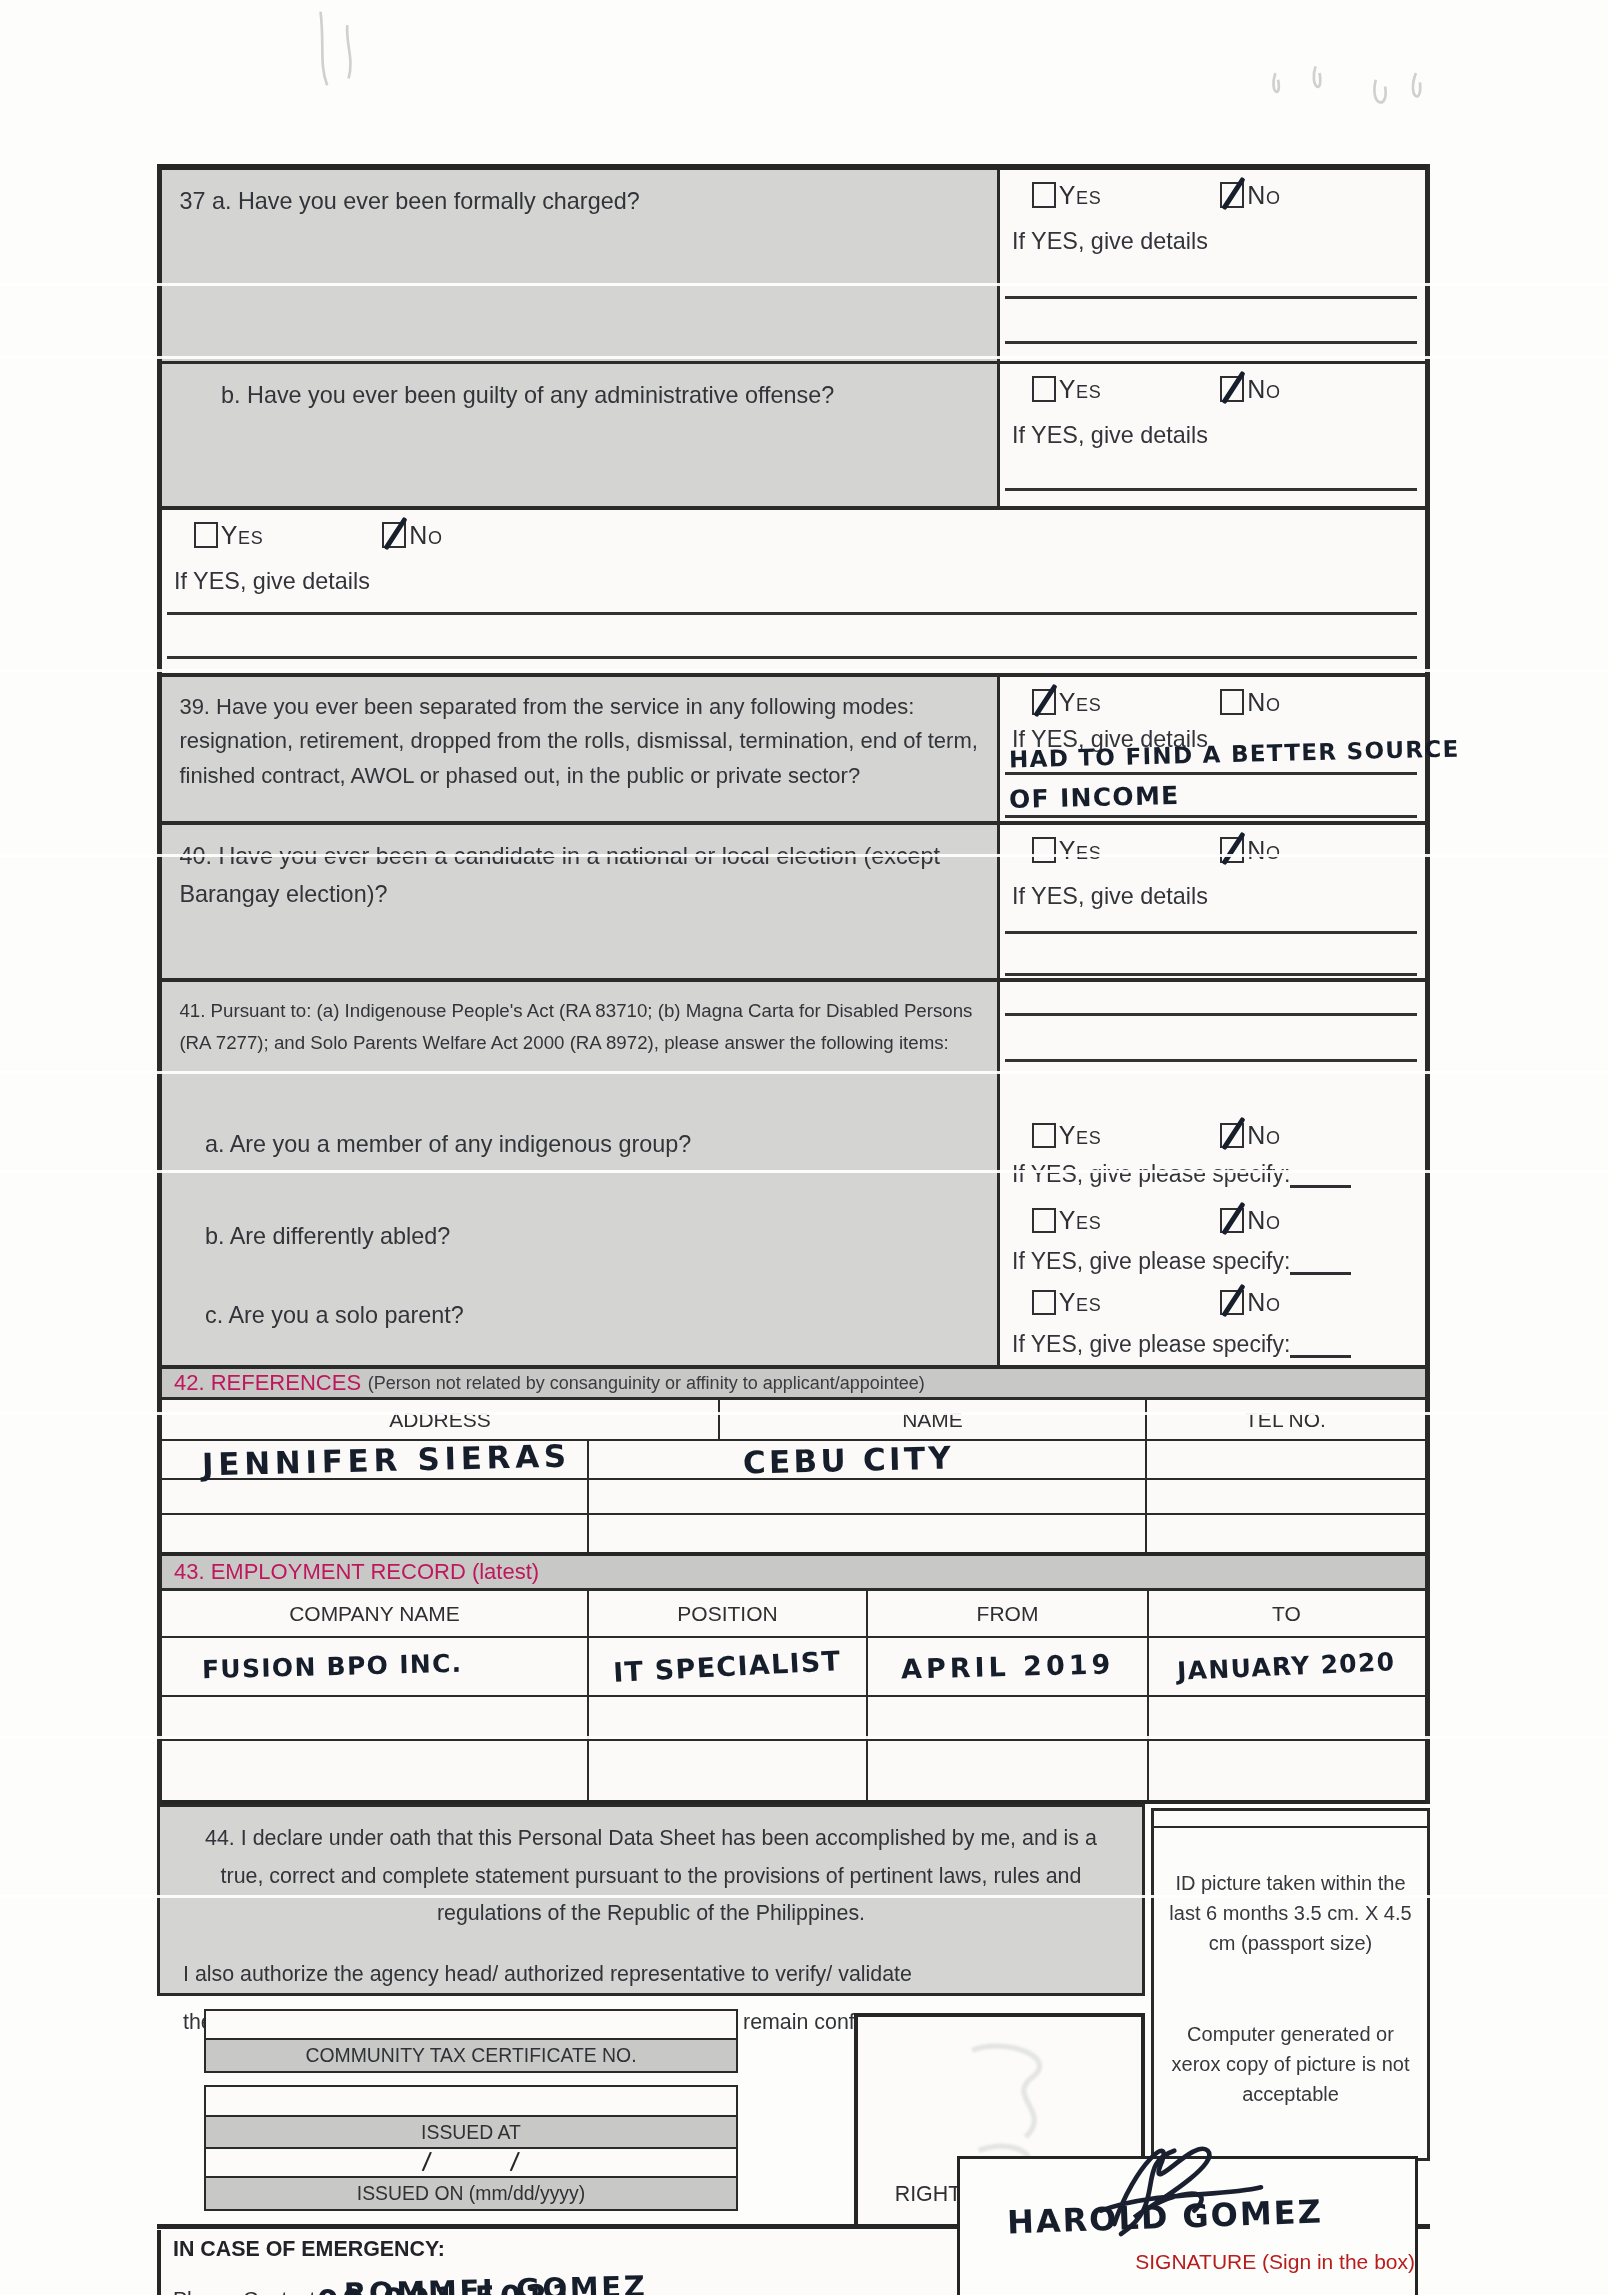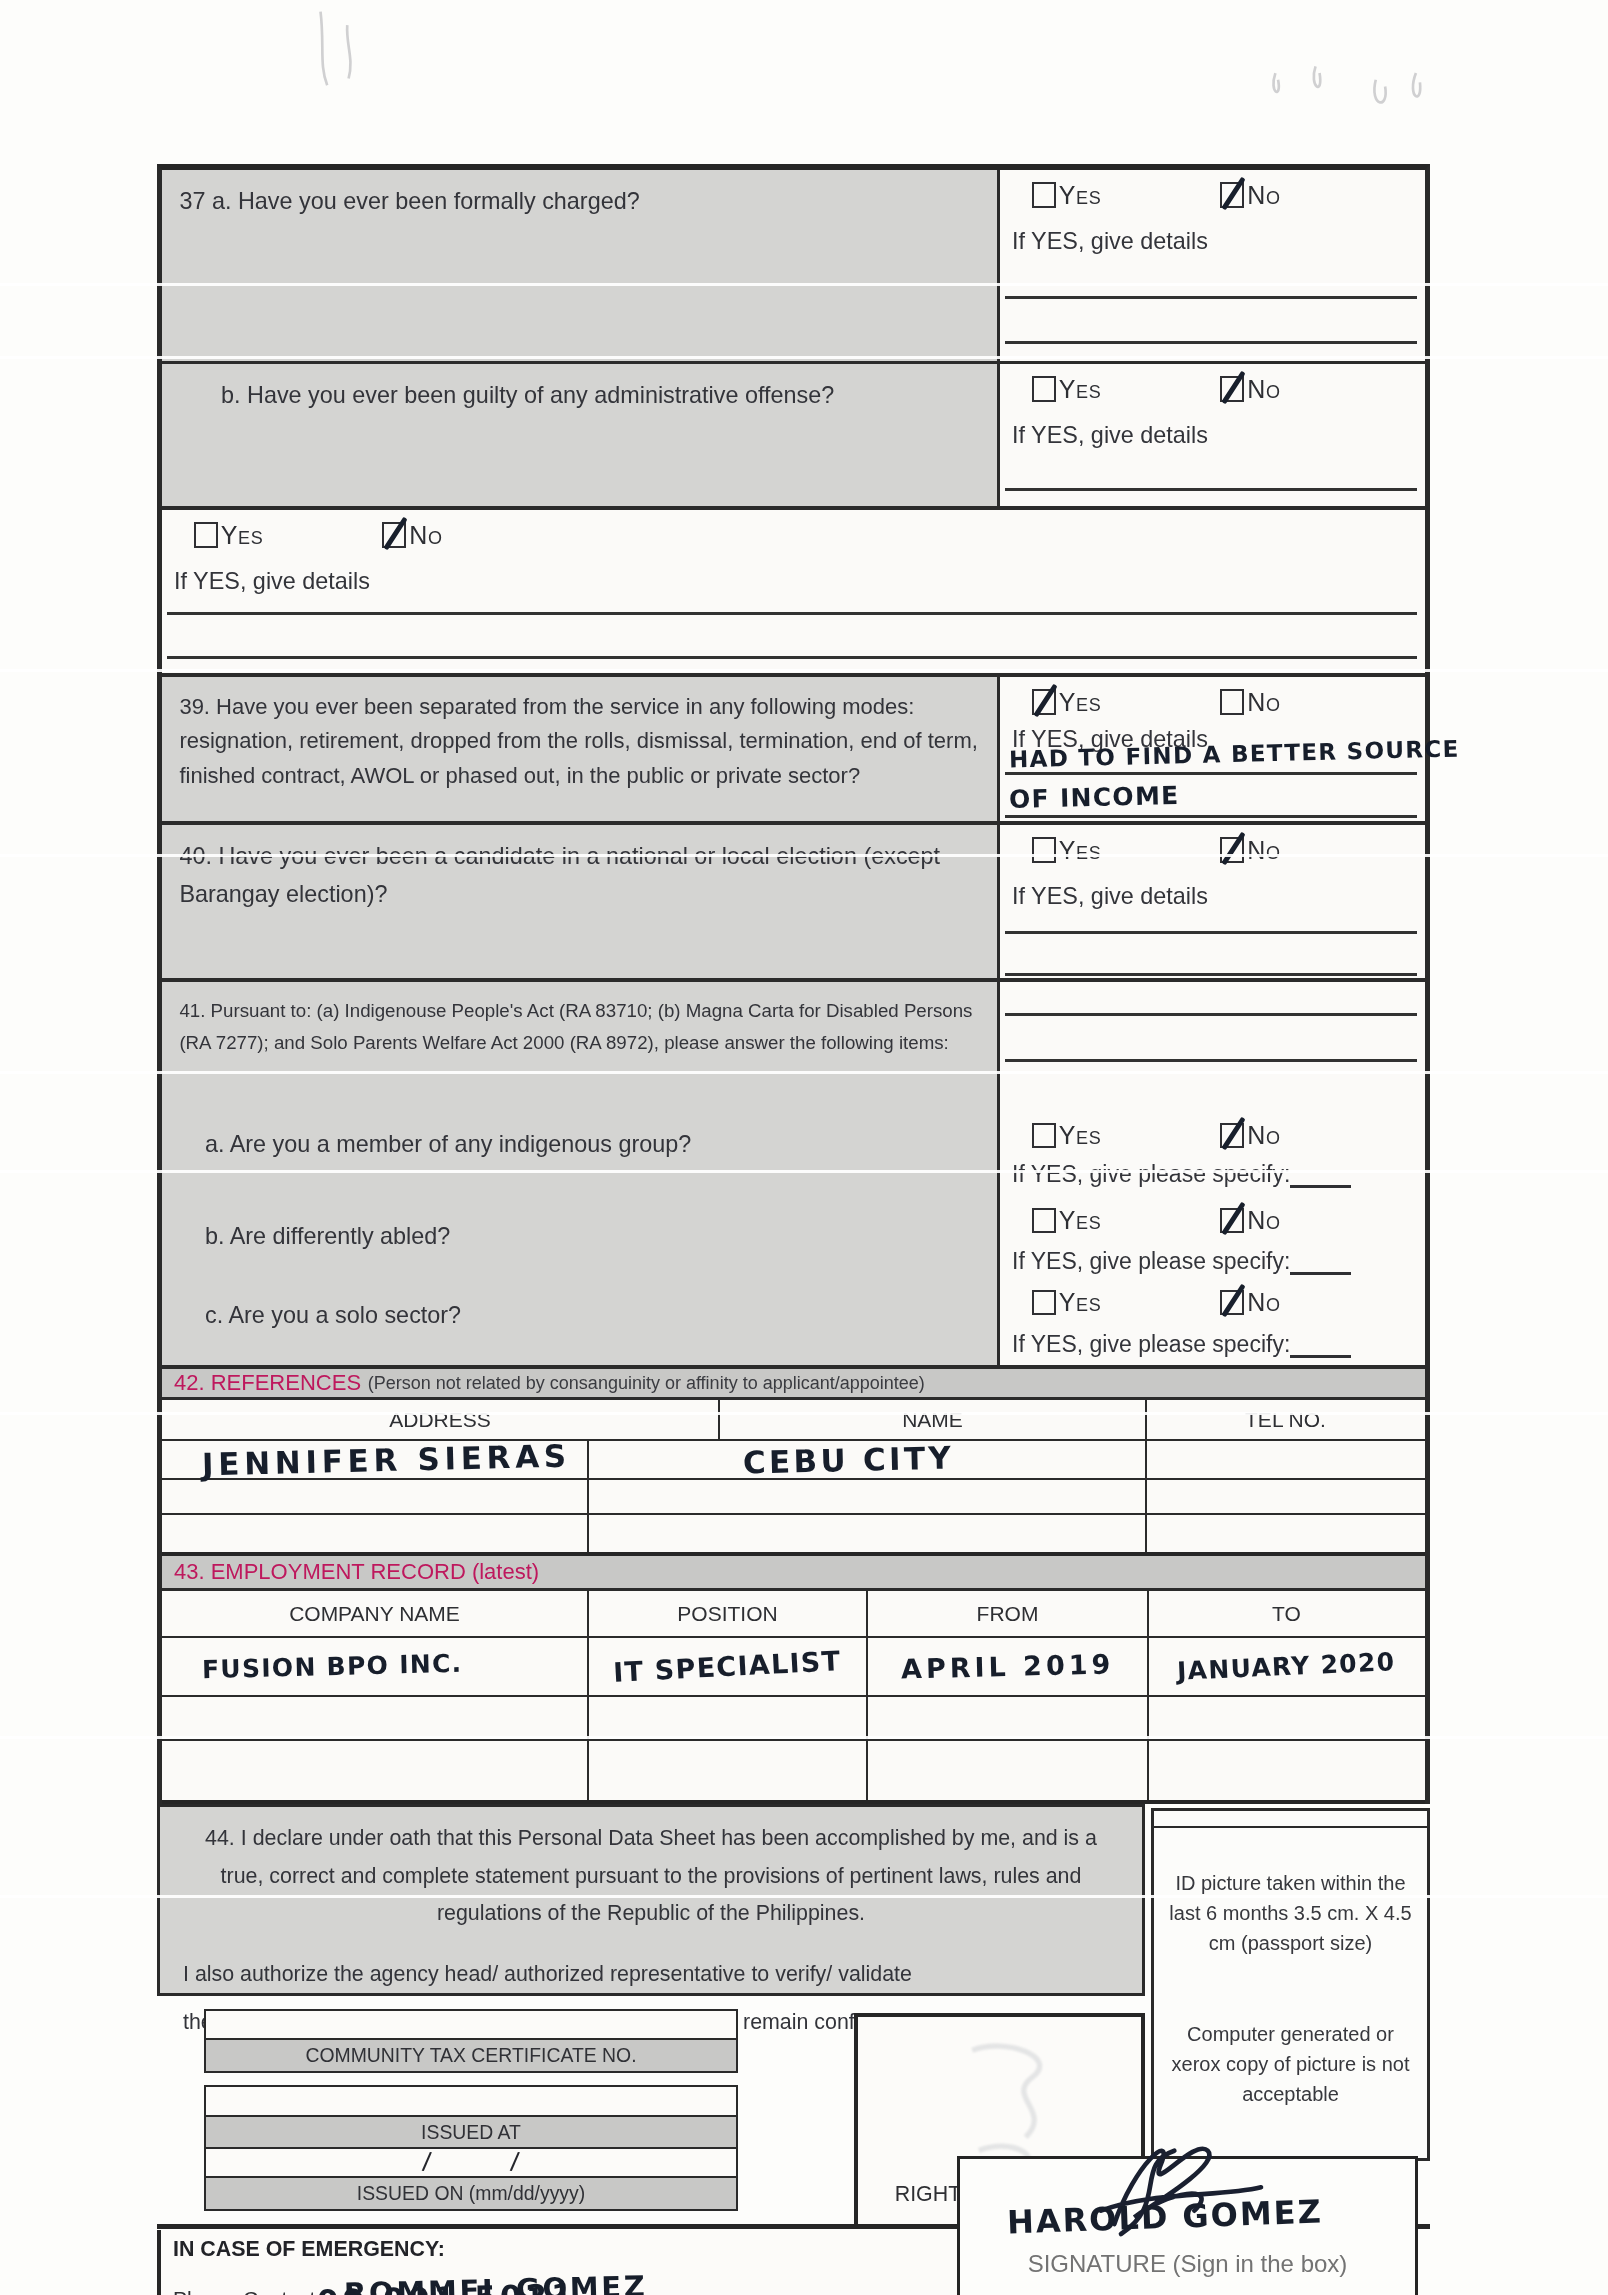--- a/index.html
+++ b/index.html
@@ -72,21 +72,21 @@
        border-left:4px solid #262626;background:#fcfbf9;padding:6.7px 12px;}
   .emg .title{font-size:21.4px;font-weight:700;color:#222328;}
   .emg .row{margin-top:17.4px;font-size:21px;color:#2e2f33;display:flex;align-items:flex-end;}
   .emg .wline{display:inline-block;width:414px;border-bottom:3.3px solid #2b2b33;margin-left:9.4px;position:relative;height:29px;}
   .emg .wline .hand{position:absolute;left:13.4px;bottom:1.3px;font-size:29px;letter-spacing:2.7px;}
   .partialphone{position:absolute;left:160px;top:2116px;font-size:31px;letter-spacing:4px;}
   .sigbox{position:absolute;left:800px;top:1992px;width:461px;height:140px;box-sizing:border-box;
           background:#fdfdfb;border:3.3px solid #242424;border-bottom:none;}
   .sigbox .scr{position:absolute;left:114px;top:-35px;}
   .sigbox .name{position:absolute;left:47px;top:39px;font-size:32px;letter-spacing:2px;transform:rotate(-2deg);}
-  .sigbox .lbl{position:absolute;left:0;right:0;top:91px;text-align:center;font-size:24px;color:#737373;}
+  .sigbox .lbl{position:absolute;left:0;right:0;top:91px;text-align:right;font-size:21px;color:#b91c1c;}
   .streak{position:absolute;left:0;width:1609px;background:rgba(255,255,255,0.92);pointer-events:none;}
   .pencil{position:absolute;opacity:0.45;}
   .ghost{position:absolute;opacity:0.16;filter:blur(1.3px);}
 </style>
 </head>
 <body>
 
 <div class="page">
 
   <svg class="pencil" style="left:307px;top:5.3px;" width="134" height="127" viewBox="0 0 200 190">
@@ -214,21 +214,21 @@
           <div class="rule" style="top:106px;"></div>
           <div class="rule" style="top:148px;"></div>
         </div>
       </div>
 
       <div class="qrow thick" style="height:387px;">
         <div class="qcell q41cell">
           <div>41. Pursuant to: (a) Indigenouse People's Act (RA 83710; (b) Magna Carta for Disabled Persons (RA 7277); and Solo Parents Welfare Act 2000 (RA 8972), please answer the following items:</div>
           <div class="q41item" style="top:143px;">a. Are you a member of any indigenous group?</div>
           <div class="q41item" style="top:235px;">b. Are differently abled?</div>
-          <div class="q41item" style="top:314px;">c. Are you a solo sector?</div>
+          <div class="q41item" style="top:314px;">c. Are you a solo parent?</div>
         </div>
         <div class="acell">
           <div class="rule" style="top:31px;"></div>
           <div class="rule" style="top:77px;"></div>
 
           <div class="grp" style="top:139px;">
             <span class="cbgroup">
               <span class="cb"></span>
               <span class="cblabel">Yes</span>
             </span>

